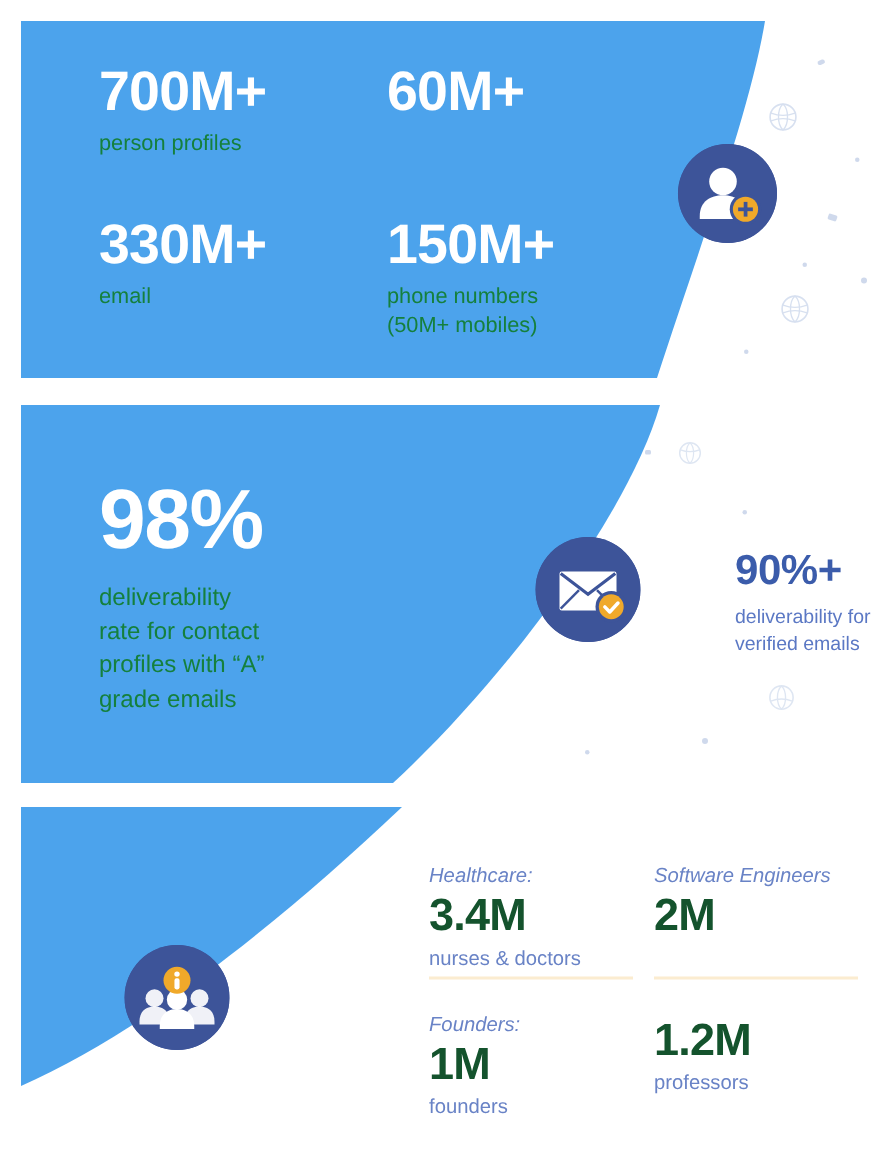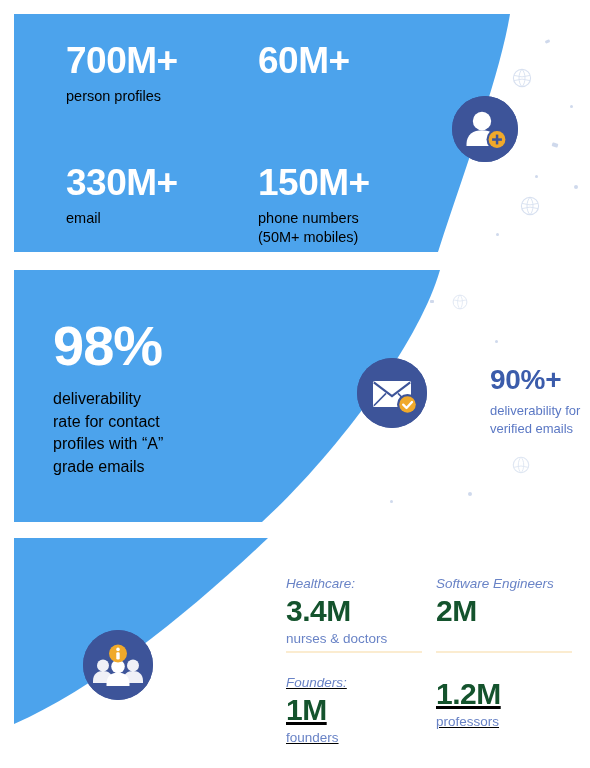--- a/index.html
+++ b/index.html
@@ -45,46 +45,46 @@
 
   .stat-grid-top {
     position: absolute;
     top: 28px;
     left: 66px;
     width: 420px;
   }
   .stat-row {
     display: flex;
   }
-  .stat-row.second { margin-top: 58px; }
+  .stat-row.second { margin-top: 38px; }
 
   .stat-cell { width: 192px; }
 
   .big-white {
     font-size: 37px;
     font-weight: bold;
     color: #ffffff;
     line-height: 1.03;
     letter-spacing: -0.5px;
   }
   .sub-white {
     font-size: 14.5px;
-    color: #000000;
+    color: #15803d;
     line-height: 1.32;
     margin-top: 7px;
     font-weight: normal;
   }
 
   
   #panel-deliverability { top: 270px; height: 252px; }
 
   .block-98 {
     position: absolute;
     top: 48px;
-    left: 53px;
+    left: 66px;
     width: 230px;
   }
   .huge-white {
     font-size: 56px;
     font-weight: bold;
     color: #ffffff;
     line-height: 1;
     letter-spacing: -1px;
   }
   .block-98 .sub-white {
@@ -117,21 +117,21 @@
   #panel-segments { top: 538px; height: 222px; padding-left: 18px; }
 
   .segment-grid {
     position: absolute;
     top: 38px;
     left: 286px;
     width: 300px;
   }
   .segment-rows { display: flex; flex-direction: column; }
   .segment-row { display: flex; }
-  .segment-row.row-2 { margin-top: 28px; text-decoration: underline; }
+  .segment-row.row-2 { margin-top: 28px; }
 
   .segment-cell {
     width: 150px;
     padding-right: 12px;
     box-sizing: border-box;
   }
   .seg-label {
     font-size: 13.5px;
     font-style: italic;
     color: #6983c6;

